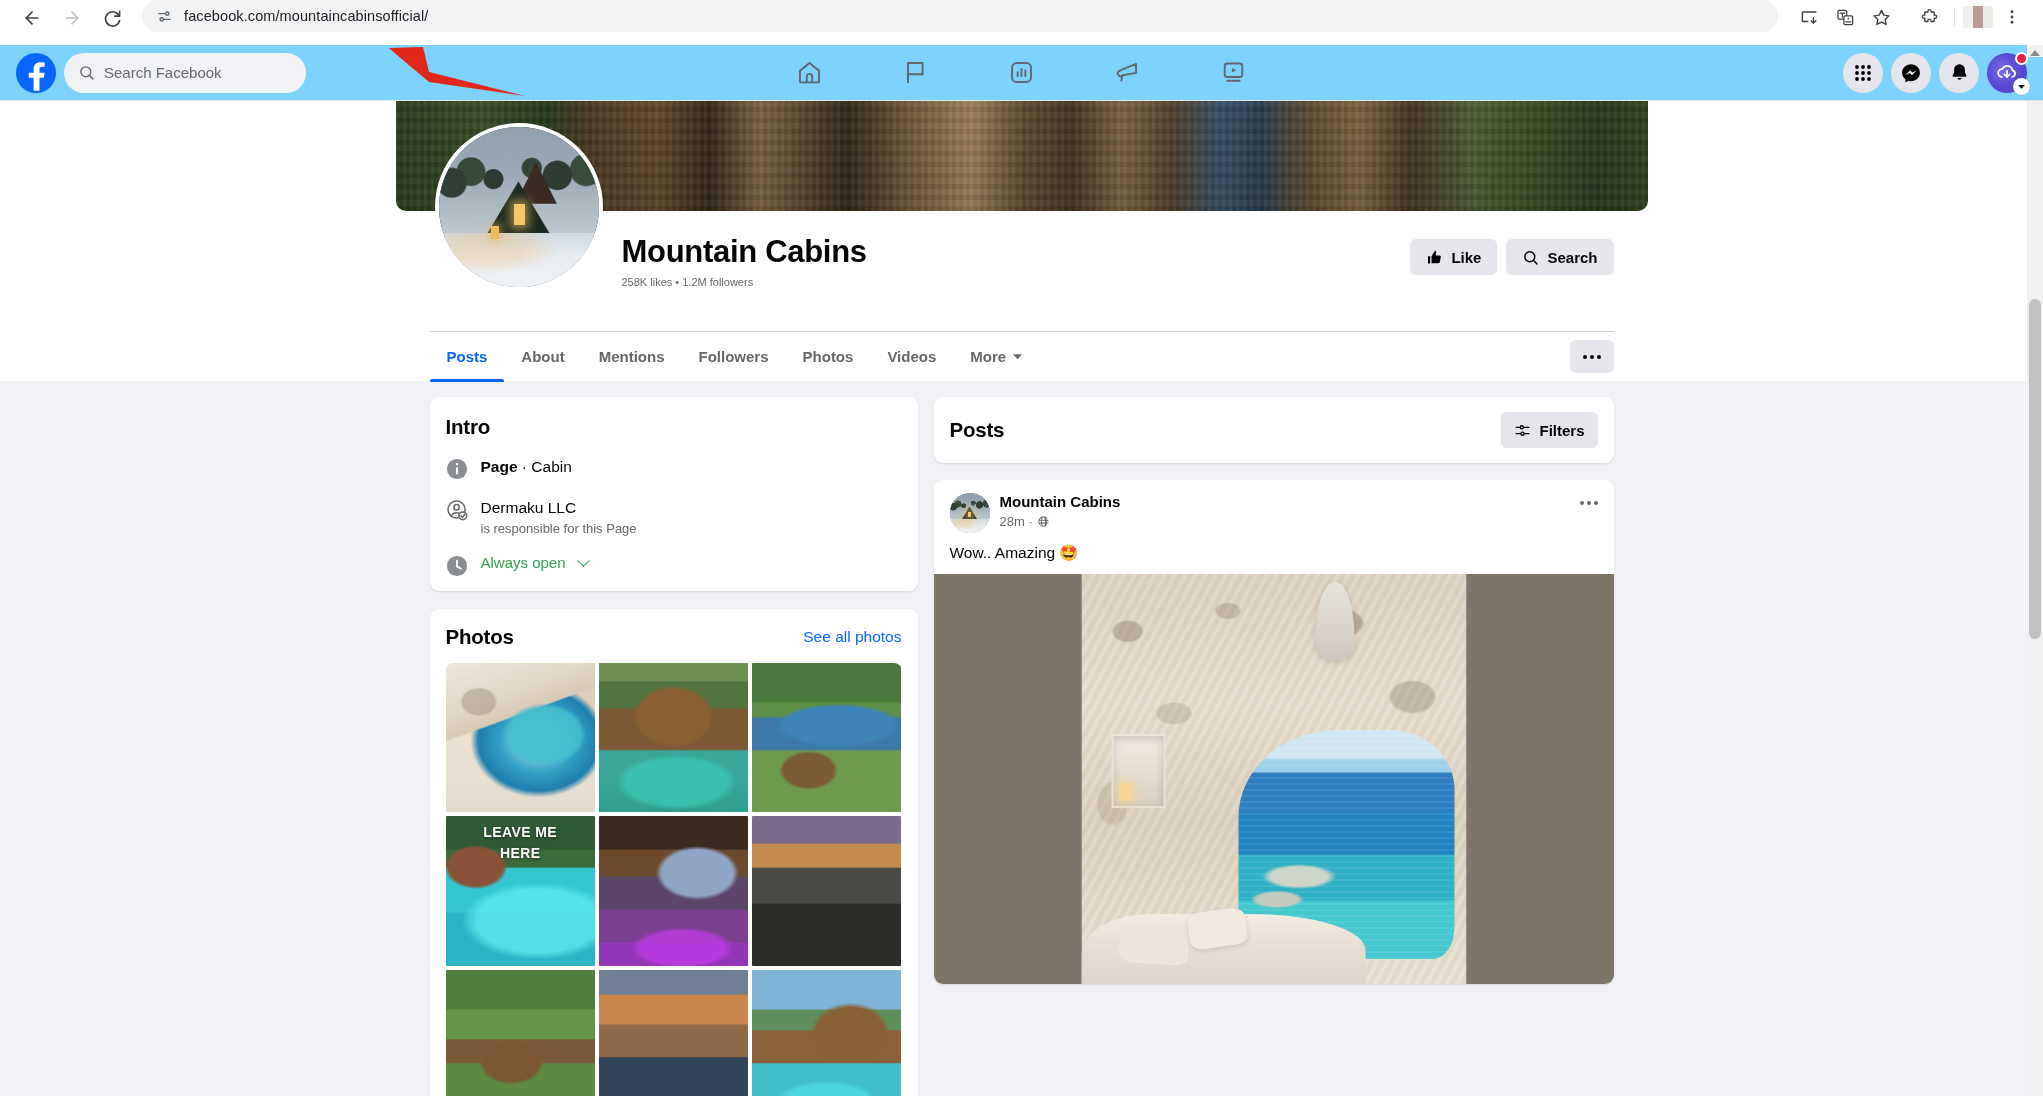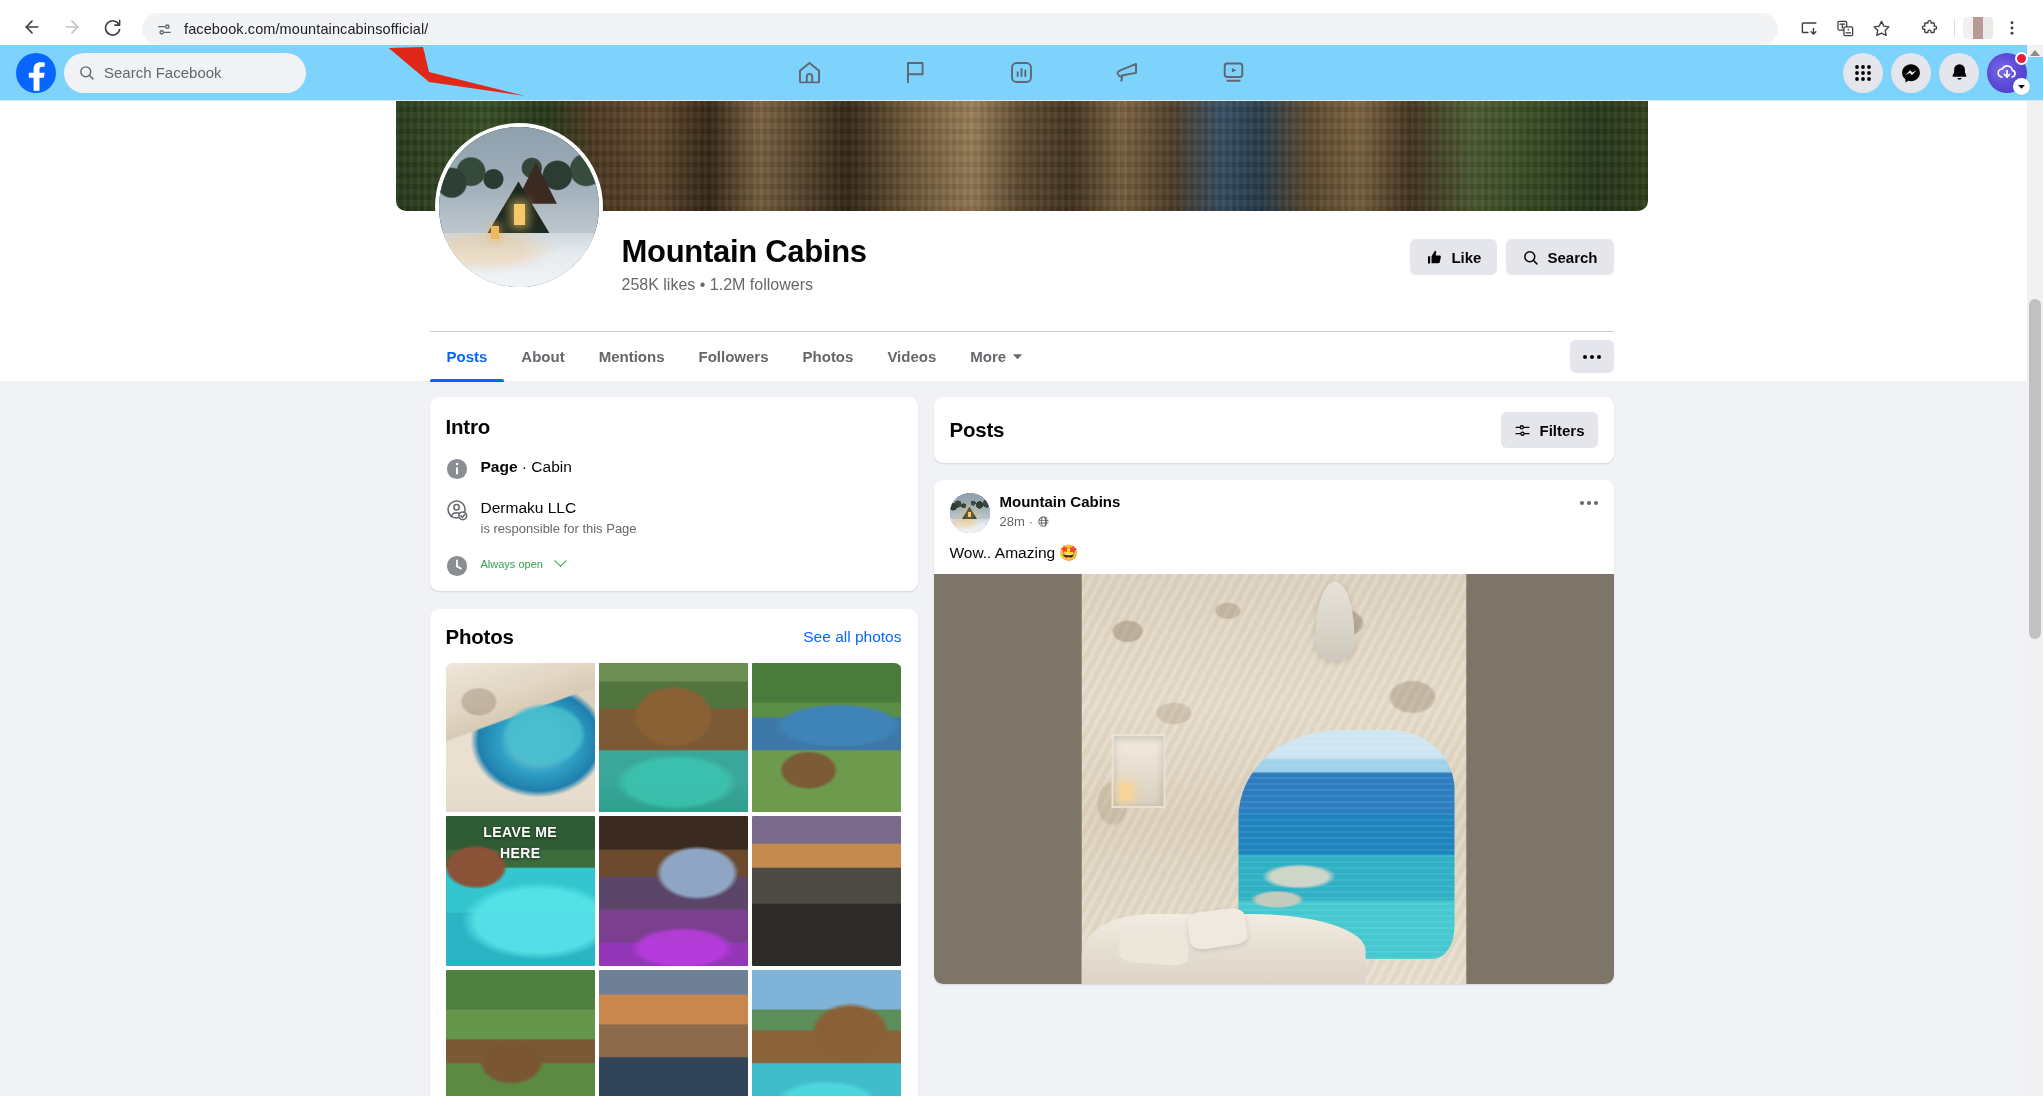--- a/index.html
+++ b/index.html
@@ -8,21 +8,21 @@
     overflow: hidden;
     font-family: "Liberation Sans", sans-serif;
     background: #ffffff;
   }
 
   
   .browser-bar {
     height: 45px;
     background: #ffffff;
     display: flex;
-    align-items: flex-end;
+    align-items: flex-start;
     padding: 0 14px;
     gap: 4px;
     position: relative;
   }
   .nav-btn {
     width: 36px; height: 36px;
     display: flex; align-items: center; justify-content: center;
     border-radius: 50%;
     flex: 0 0 auto;
   }
@@ -245,21 +245,21 @@
     left: 192px; top: 22px;
   }
   .page-title {
     font-size: 31px;
     font-weight: 700;
     color: #050505;
     letter-spacing: -.3px;
     line-height: 1.2;
   }
   .page-stats {
-    font-size: 16px;
+    font-size: 11px;
     color: #65676b;
     margin-top: 6px;
     font-weight: 400;
   }
   .profile-actions {
     position: absolute;
     right: 0; top: 28px;
     display: flex; gap: 9px;
   }
   .btn-grey {
@@ -345,21 +345,21 @@
     margin-top: 18px;
   }
   .intro-icon {
     width: 22px; height: 22px;
     flex: 0 0 22px;
     margin-top: 1px;
   }
   .intro-txt { font-size: 15.5px; color: #050505; line-height: 1.35; }
   .intro-txt b { font-weight: 600; }
   .intro-sub { font-size: 13px; color: #65676b; margin-top: 2px; }
-  .open-green { color: #31a24c; font-size: 11px; }
+  .open-green { color: #31a24c; font-size: 15px; }
   .chev-dn {
     display: inline-block;
     width: 9px; height: 9px;
     border-right: 1.7px solid #31a24c;
     border-bottom: 1.7px solid #31a24c;
     transform: rotate(45deg) translate(-2px,-2px);
     margin-left: 9px;
   }
 
   

